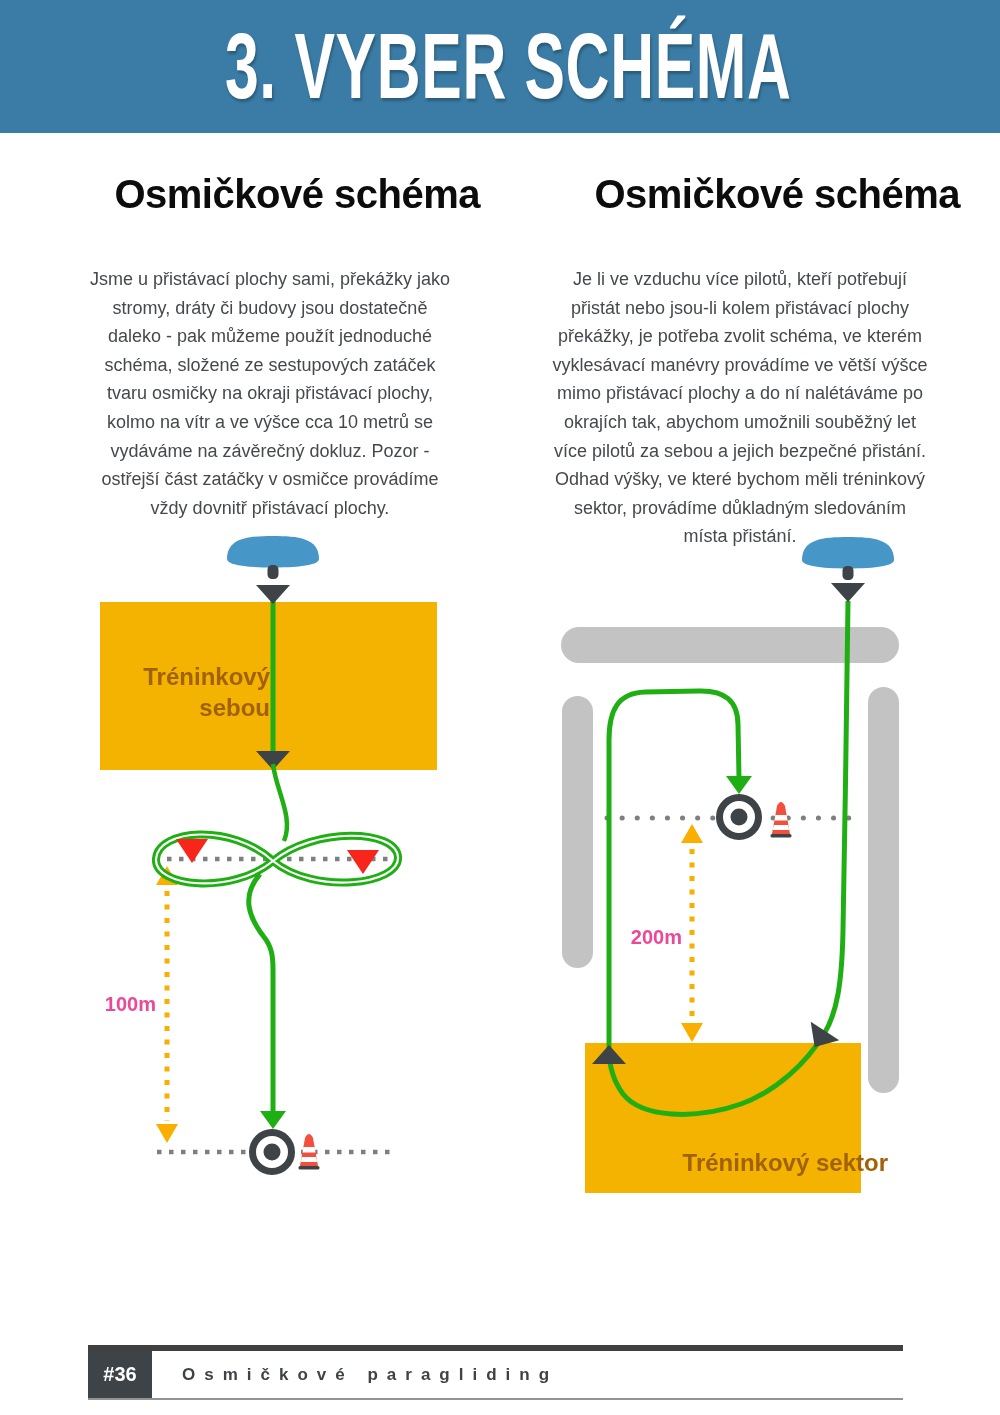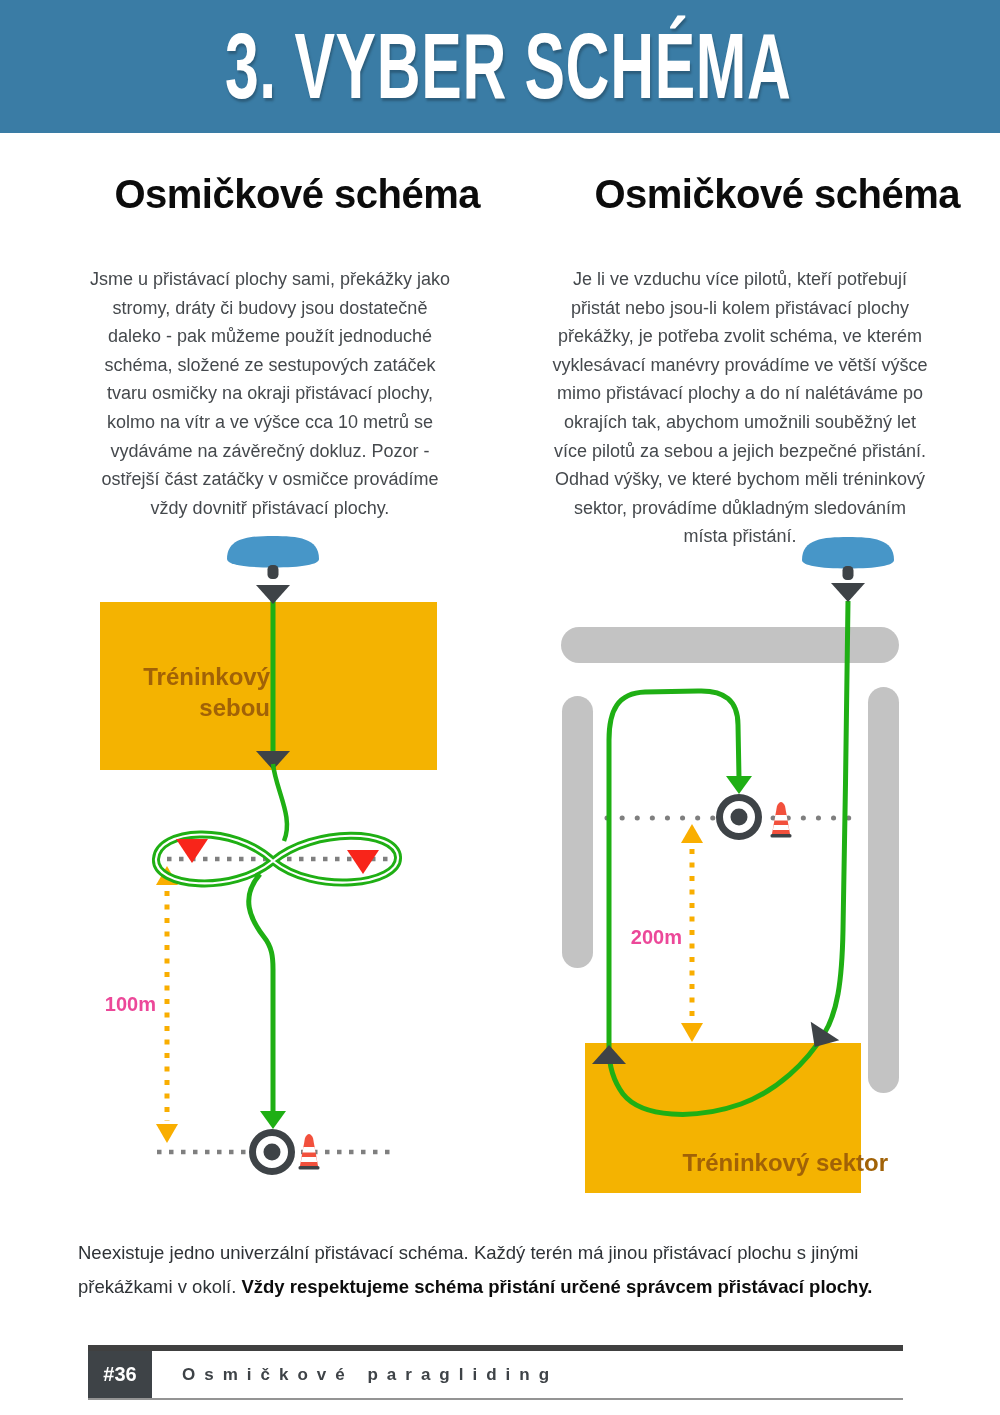--- a/index.html
+++ b/index.html
@@ -145,23 +145,19 @@
       <use href="#target" transform="translate(194,282)"></use>
       <use href="#cone" transform="translate(236,264)"></use>
 
       <use href="#pg" transform="translate(303,18)"></use>
       <use href="#arrowDark" transform="translate(303,48)"></use>
     </svg>
     <div class="abs sector-label" style="left:40px;top:612px;width:303px;">Tréninkový sektor</div>
     <div class="abs alt-label" style="left:57px;top:391px;width:80px;text-align:right;">200m</div>
   </div>
 
-  <div class="abs" style="left:78px;top:1236px;">
-    <div class="note-line">Neexistuje jedno univerzální přistávací schéma. Každý terén má jinou přistávací plochu s jinými</div>
-    <div class="note-line"><span>překážkami v okolí. </span><b>Vždy respektujeme schéma přistání určené správcem přistávací plochy.</b></div>
-  </div>
 
   <div class="abs" id="footer">
     <div id="issue">#36</div>
     <div id="pub">Osmičkové paragliding</div>
   </div>
 
 </div>
 
 </body></html>

